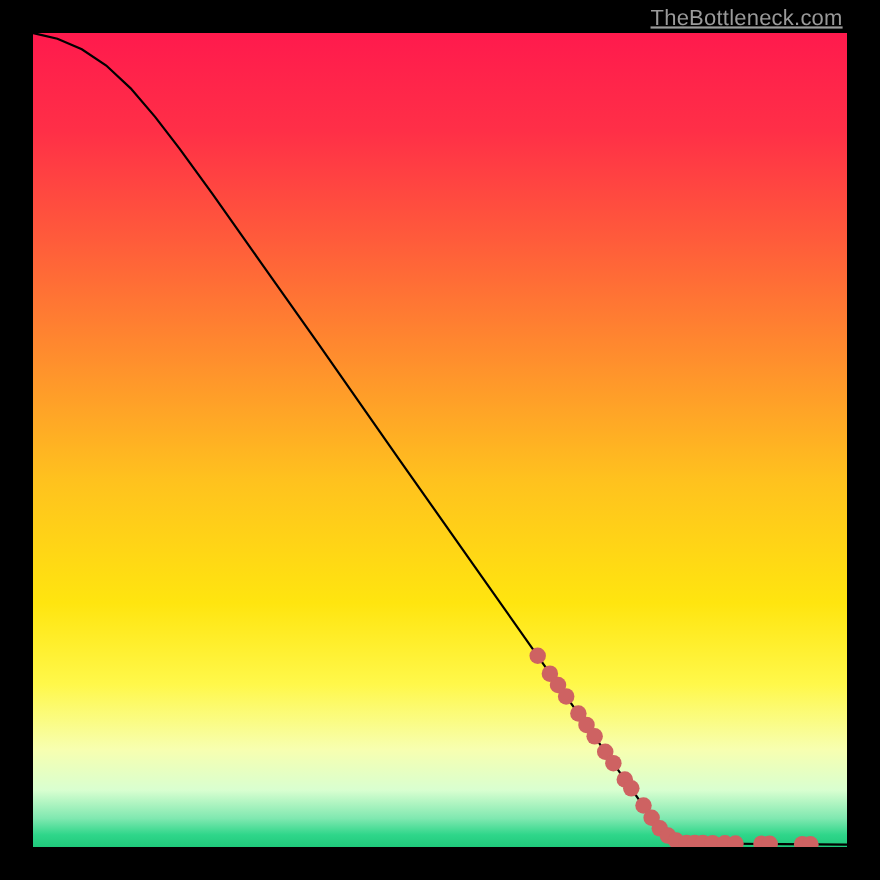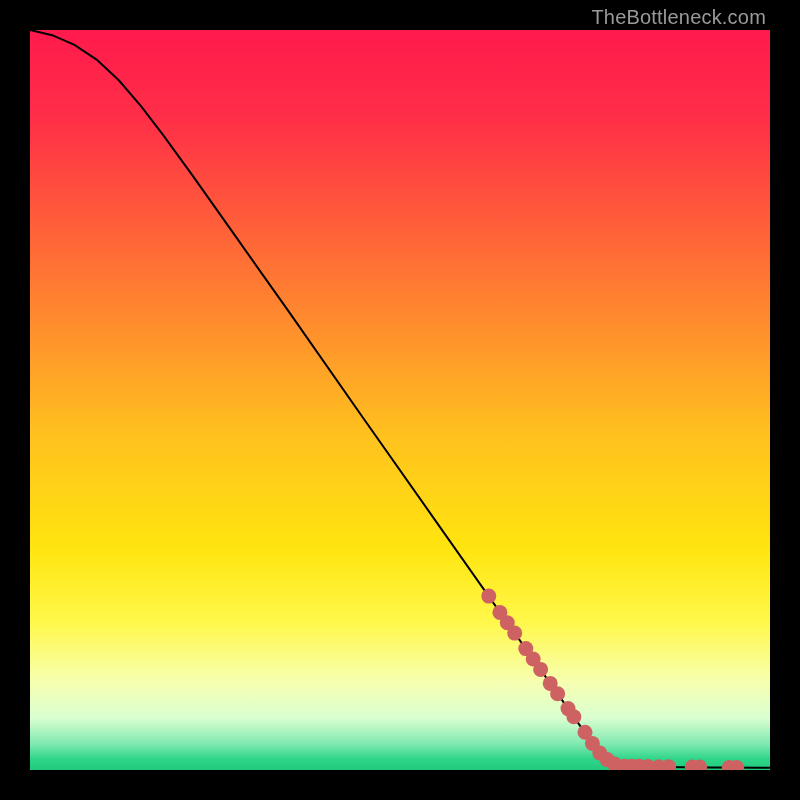--- a/index.html
+++ b/index.html
@@ -28,20 +28,21 @@
   }
   .watermark {
     position: absolute;
     top: 6px;
     right: 34px;
     color: #9a9a9a;
     font-size: 20px;
     letter-spacing: 0.2px;
     font-weight: 500;
     user-select: none;
+    text-decoration: underline;
   }
   svg {
     display: block;
   }
 </style>
 </head>
 <body>
 
 <div class="watermark">TheBottleneck.com</div>
 

